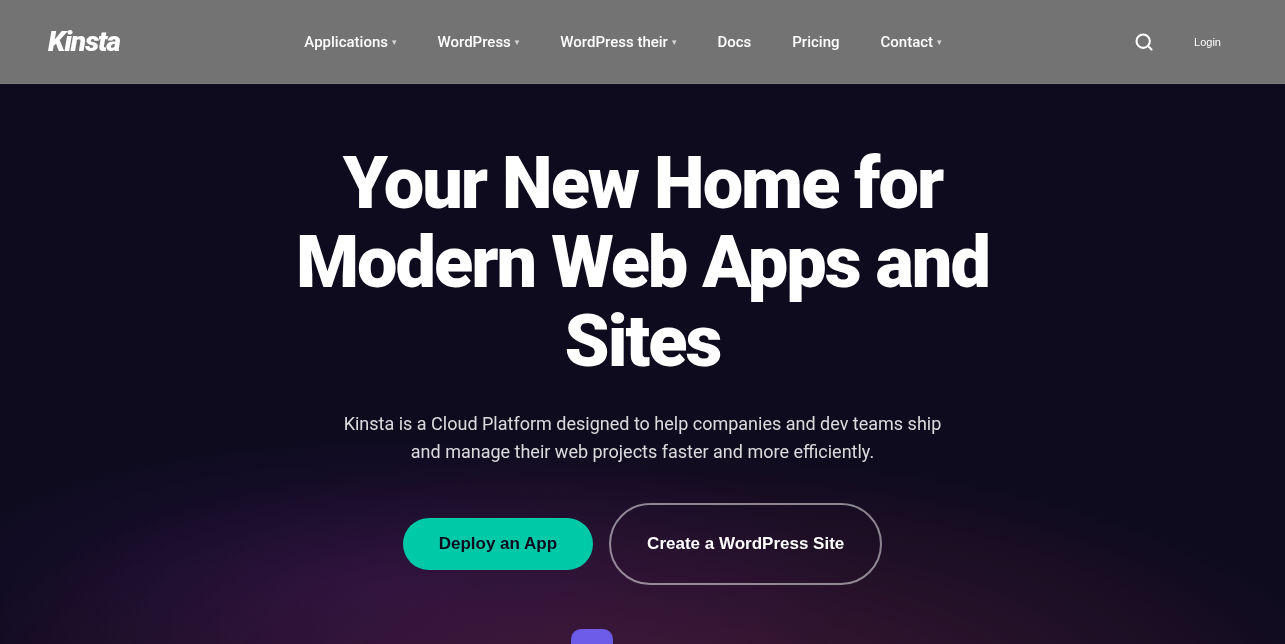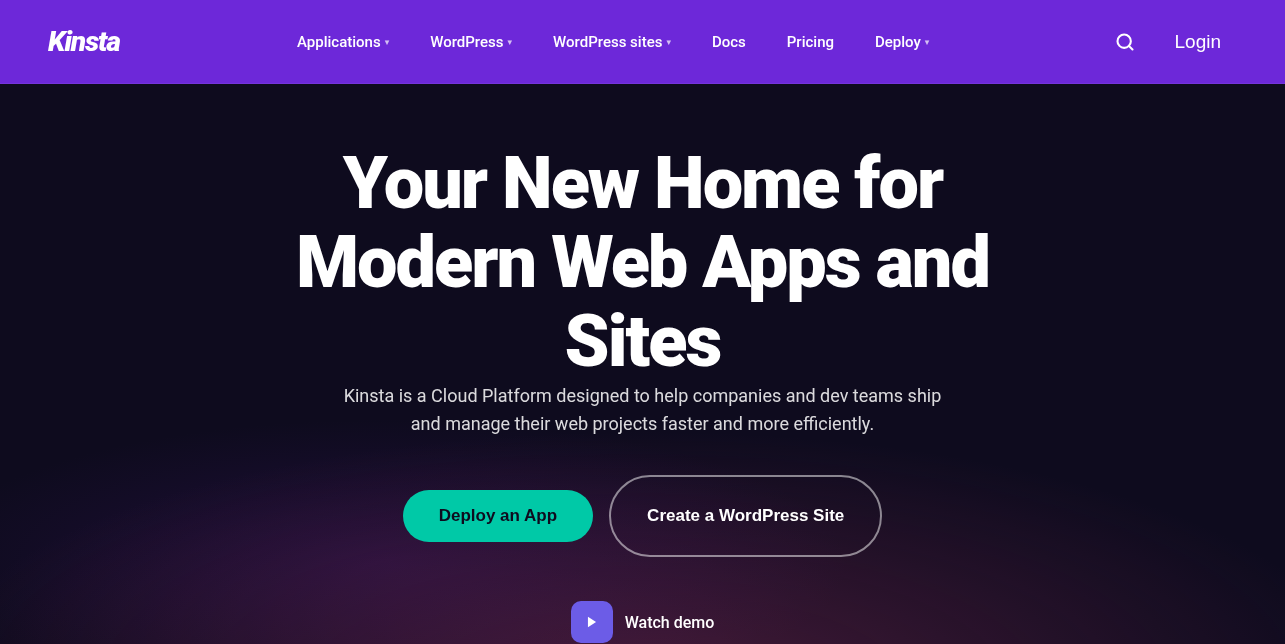--- a/index.html
+++ b/index.html
@@ -12,21 +12,21 @@
       overflow-x: hidden;
     }
 
     
     nav {
       display: flex;
       align-items: center;
       justify-content: space-between;
       padding: 0 48px;
       height: 84px;
-      background-color: #6d28d9;
+      background-color: #737373;
       border-bottom: 1px solid rgba(255,255,255,0.06);
       position: relative;
       z-index: 10;
     }
 
     .nav-logo {
       display: flex;
       align-items: center;
     }
 
@@ -79,21 +79,21 @@
       display: flex;
       align-items: center;
       justify-content: center;
       font-size: 18px;
     }
 
     .login-btn {
       background: none;
       border: none;
       color: #ffffff;
-      font-size: 19px;
+      font-size: 11px;
       font-weight: 500;
       cursor: pointer;
       padding: 8px 16px;
     }
 
     .signup-btn {
       background: #00c9a7;
       border: none;
       color: #0e0b1e;
       font-size: 15px;
@@ -116,20 +116,21 @@
       position: relative;
       background: radial-gradient(ellipse 80% 60% at 50% 100%, rgba(120, 40, 80, 0.5) 0%, rgba(14, 11, 30, 0) 70%),
                   radial-gradient(ellipse 60% 40% at 30% 80%, rgba(60, 20, 100, 0.4) 0%, transparent 60%);
     }
 
     .hero-title {
       font-size: 72px;
       font-weight: 900;
       line-height: 1.1;
       max-width: 720px;
+      margin-bottom: 28px;
       letter-spacing: -2px;
     }
 
     .hero-subtitle {
       font-size: 18px;
       font-weight: 400;
       color: rgba(255,255,255,0.85);
       max-width: 620px;
       line-height: 1.6;
       margin-bottom: 36px;
@@ -202,31 +203,31 @@
   <div class="nav-links">
     <a class="nav-item">
       <span>Applications</span>
       <span class="chevron">▾</span>
     </a>
     <a class="nav-item">
       <span>WordPress</span>
       <span class="chevron">▾</span>
     </a>
     <a class="nav-item">
-      <span>WordPress sites</span>
+      <span>WordPress their</span>
       <span class="chevron">▾</span>
     </a>
     <a class="nav-item">
       <span>Docs</span>
     </a>
     <a class="nav-item">
       <span>Pricing</span>
     </a>
     <a class="nav-item">
-      <span>Deploy</span>
+      <span>Contact</span>
       <span class="chevron">▾</span>
     </a>
   </div>
 
   <div class="nav-right">
     <button class="search-icon-btn">
       <svg width="20" height="20" viewBox="0 0 24 24" fill="none" stroke="currentColor" stroke-width="2.5" stroke-linecap="round" stroke-linejoin="round">
         <circle cx="11" cy="11" r="8"></circle>
         <line x1="21" y1="21" x2="16.65" y2="16.65"></line>
       </svg>

